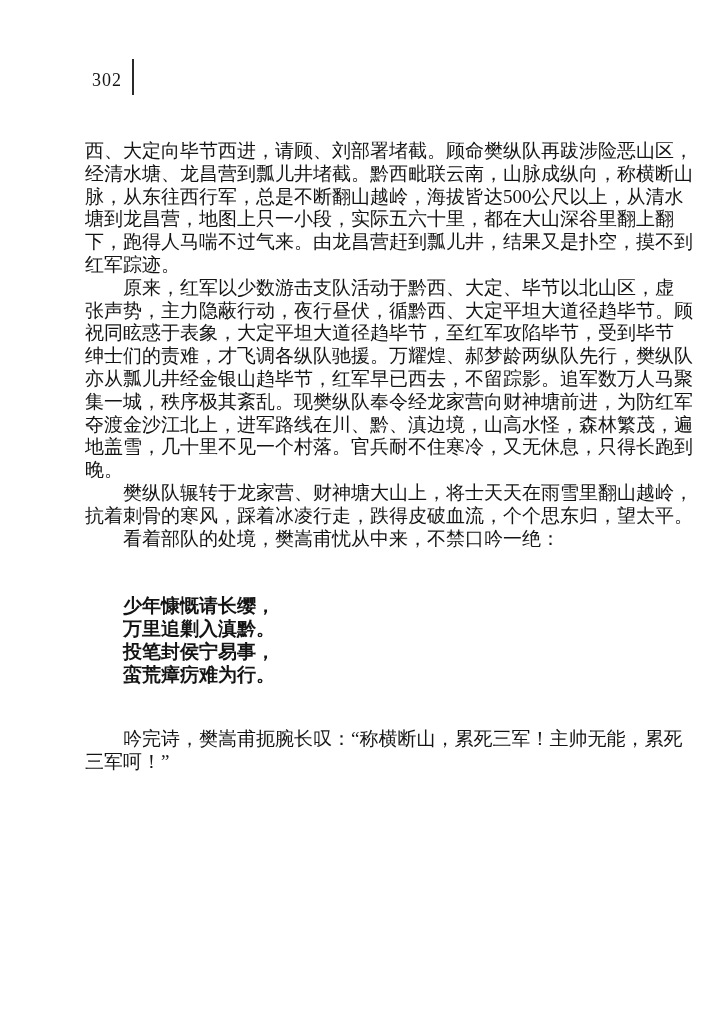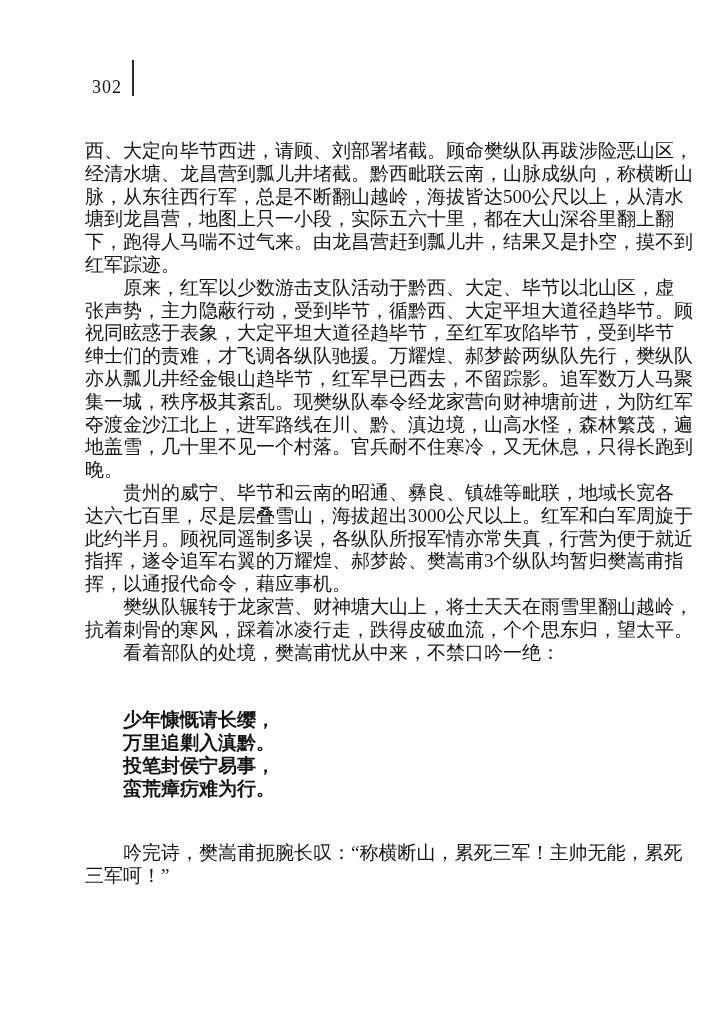--- a/index.html
+++ b/index.html
@@ -15,21 +15,21 @@
     color: #141414;
     font-family: "Liberation Serif", "DejaVu Serif", serif;
     overflow: hidden;
   }
   .page-header {
     position: absolute;
     top: 58px;
     left: 92px;
     height: 38px;
     display: flex;
-    align-items: flex-end;
+    align-items: center;
   }
   .page-number {
     font-size: 18px;
     letter-spacing: 1px;
     line-height: 1;
     padding-top: 6px;
   }
   .page-number-divider {
     display: inline-block;
     width: 2px;
@@ -77,35 +77,28 @@
       <div class="block paragraph">
         <div class="line">西、大定向毕节西进，请顾、刘部署堵截。顾命樊纵队再跋涉险恶山区，</div>
         <div class="line">经清水塘、龙昌营到瓢儿井堵截。黔西毗联云南，山脉成纵向，称横断山</div>
         <div class="line">脉，从东往西行军，总是不断翻山越岭，海拔皆达500公尺以上，从清水</div>
         <div class="line">塘到龙昌营，地图上只一小段，实际五六十里，都在大山深谷里翻上翻</div>
         <div class="line">下，跑得人马喘不过气来。由龙昌营赶到瓢儿井，结果又是扑空，摸不到</div>
         <div class="line">红军踪迹。</div>
       </div>
       <div class="block paragraph">
         <div class="line indent">原来，红军以少数游击支队活动于黔西、大定、毕节以北山区，虚</div>
-        <div class="line">张声势，主力隐蔽行动，受到毕节，循黔西、大定平坦大道径趋毕节。顾</div>
+        <div class="line">张声势，主力隐蔽行动，夜行昼伏，循黔西、大定平坦大道径趋毕节。顾</div>
         <div class="line">祝同眩惑于表象，大定平坦大道径趋毕节，至红军攻陷毕节，受到毕节</div>
         <div class="line">绅士们的责难，才飞调各纵队驰援。万耀煌、郝梦龄两纵队先行，樊纵队</div>
         <div class="line">亦从瓢儿井经金银山趋毕节，红军早已西去，不留踪影。追军数万人马聚</div>
         <div class="line">集一城，秩序极其紊乱。现樊纵队奉令经龙家营向财神塘前进，为防红军</div>
         <div class="line">夺渡金沙江北上，进军路线在川、黔、滇边境，山高水怪，森林繁茂，遍</div>
         <div class="line">地盖雪，几十里不见一个村落。官兵耐不住寒冷，又无休息，只得长跑到</div>
         <div class="line">晚。</div>
-      </div>
-      <div class="block paragraph">
-        <div class="line indent">贵州的威宁、毕节和云南的昭通、彝良、镇雄等毗联，地域长宽各</div>
-        <div class="line">达六七百里，尽是层叠雪山，海拔超出3000公尺以上。红军和白军周旋于</div>
-        <div class="line">此约半月。顾祝同遥制多误，各纵队所报军情亦常失真，行营为便于就近</div>
-        <div class="line">指挥，遂令追军右翼的万耀煌、郝梦龄、樊嵩甫3个纵队均暂归樊嵩甫指</div>
-        <div class="line">挥，以通报代命令，藉应事机。</div>
       </div>
       <div class="block paragraph">
         <div class="line indent">樊纵队辗转于龙家营、财神塘大山上，将士天天在雨雪里翻山越岭，</div>
         <div class="line">抗着刺骨的寒风，踩着冰凌行走，跌得皮破血流，个个思东归，望太平。</div>
       </div>
       <div class="block paragraph">
         <div class="line indent">看着部队的处境，樊嵩甫忧从中来，不禁口吟一绝：</div>
       </div>
       <div class="block poem">
         <div class="line">少年慷慨请长缨，</div>

